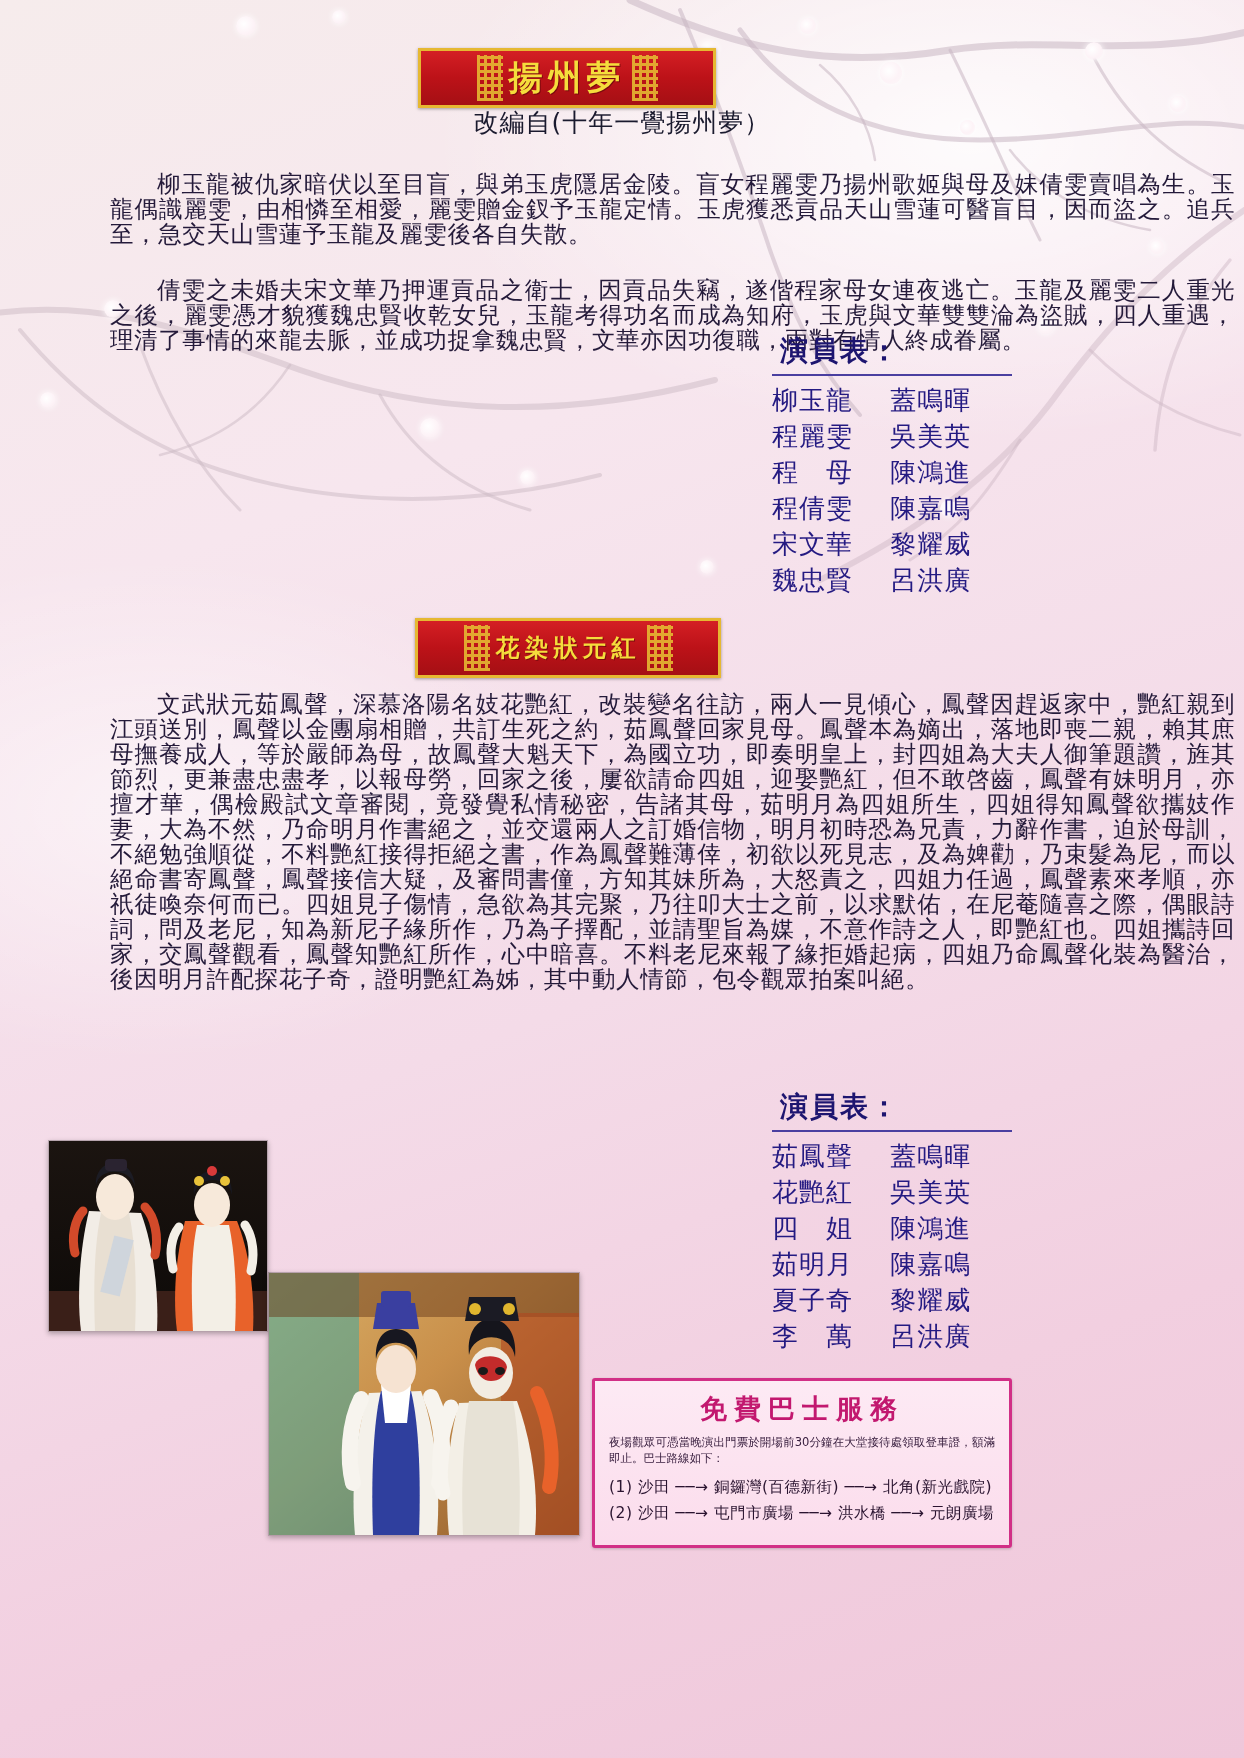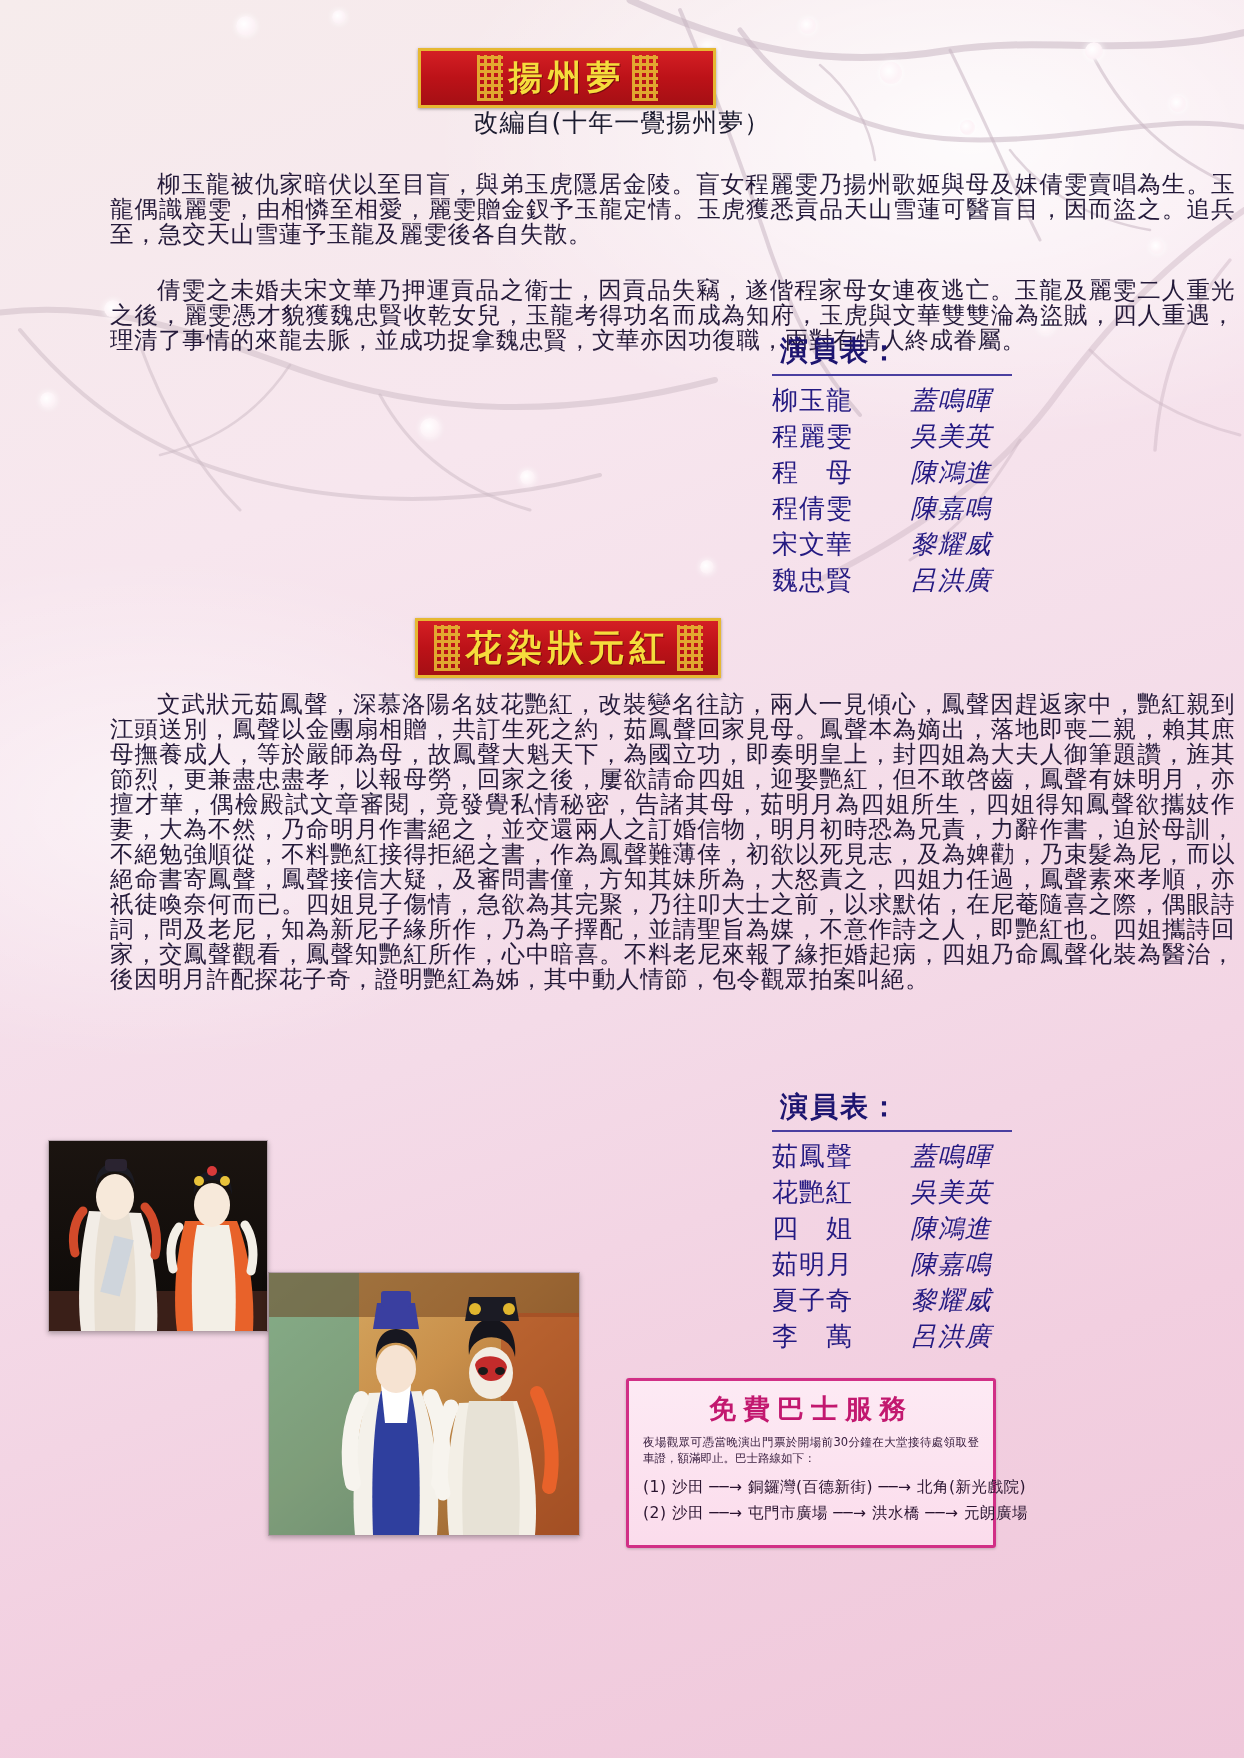--- a/index.html
+++ b/index.html
@@ -127,23 +127,22 @@
   .cast-dots {
     flex: 1;
     overflow: hidden;
     white-space: nowrap;
     letter-spacing: 2px;
     color: #241a82;
     margin: 0 2px;
   }
   .cast-actor {
     width: 128px;
-    text-align: center;
+    text-align: left;
     letter-spacing: 1px;
-    font-style: italic;
   }
 
   
   .photo {
     position: absolute;
     overflow: hidden;
     border: 1px solid rgba(0,0,0,0.25);
     box-shadow: 0 2px 5px rgba(0,0,0,0.28);
   }
   .photo .ph-inner { position:absolute; inset:0; }
@@ -284,21 +283,21 @@
     </div>
     <div class="cast-row">
       <span class="cast-role">魏忠賢</span>
       <span class="cast-dots">.............</span>
       <span class="cast-actor">呂洪廣</span>
     </div>
   </div>
 
   <div class="title-plaque" style="left:415px; top:618px; width:300px;">
     <span class="plaque-orn"></span>
-    <span class="plaque-text" style="font-size:36px;">花染狀元紅</span>
+    <span class="plaque-text" style="font-size:24px;">花染狀元紅</span>
     <span class="plaque-orn"></span>
   </div>
 
   <div class="synopsis" style="left:110px; top:692px; width:1125px; height:540px;">
     <div style="float:right; width:0; height:380px;"></div>
     <div style="float:right; clear:right; width:385px; height:140px;"></div>
     <div style="float:left; clear:left; width:200px; height:0;"></div>
     <p>文武狀元茹鳳聲，深慕洛陽名妓花艷紅，改裝變名往訪，兩人一見傾心，鳳聲因趕返家中，艷紅親到江頭送別，鳳聲以金團扇相贈，共訂生死之約，茹鳳聲回家見母。鳳聲本為嫡出，落地即喪二親，賴其庶母撫養成人，等於嚴師為母，故鳳聲大魁天下，為國立功，即奏明皇上，封四姐為大夫人御筆題讚，旌其節烈，更兼盡忠盡孝，以報母勞，回家之後，屢欲請命四姐，迎娶艷紅，但不敢啓齒，鳳聲有妹明月，亦擅才華，偶檢殿試文章審閱，竟發覺私情秘密，告諸其母，茹明月為四姐所生，四姐得知鳳聲欲攜妓作妻，大為不然，乃命明月作書絕之，並交還兩人之訂婚信物，明月初時恐為兄責，力辭作書，迫於母訓，不絕勉強順從，不料艷紅接得拒絕之書，作為鳳聲難薄倖，初欲以死見志，及為婢勸，乃束髮為尼，而以絕命書寄鳳聲，鳳聲接信大疑，及審問書僮，方知其妹所為，大怒責之，四姐力任過，鳳聲素來孝順，亦祇徒喚奈何而已。四姐見子傷情，急欲為其完聚，乃往叩大士之前，以求默佑，在尼菴隨喜之際，偶眼詩詞，問及老尼，知為新尼子緣所作，乃為子擇配，並請聖旨為媒，不意作詩之人，即艷紅也。四姐攜詩回家，交鳳聲觀看，鳳聲知艷紅所作，心中暗喜。不料老尼來報了緣拒婚起病，四姐乃命鳳聲化裝為醫治，後因明月許配探花子奇，證明艷紅為姊，其中動人情節，包令觀眾拍案叫絕。</p>
   </div>
 
@@ -413,20 +412,20 @@
       <span class="cast-dots">.............</span>
       <span class="cast-actor">黎耀威</span>
     </div>
     <div class="cast-row">
       <span class="cast-role">李　萬</span>
       <span class="cast-dots">.............</span>
       <span class="cast-actor">呂洪廣</span>
     </div>
   </div>
 
-  <div class="bus-box" style="left:626px; top:1378px; width:370px; height:170px;">
+  <div class="bus-box" style="left:592px; top:1378px; width:420px; height:170px;">
     <div class="bus-title">免費巴士服務</div>
     <div class="bus-note">夜場觀眾可憑當晚演出門票於開場前30分鐘在大堂接待處領取登車證，額滿即止。巴士路線如下：</div>
     <div class="bus-route">(1) 沙田 ──→ 銅鑼灣(百德新街) ──→ 北角(新光戲院)</div>
     <div class="bus-route">(2) 沙田 ──→ 屯門市廣場 ──→ 洪水橋 ──→ 元朗廣場</div>
   </div>
 
 </div>
 
 </body></html>

